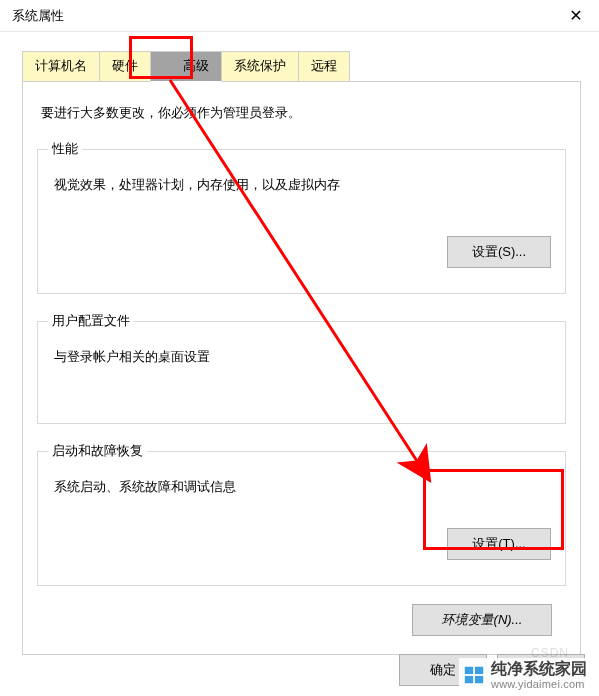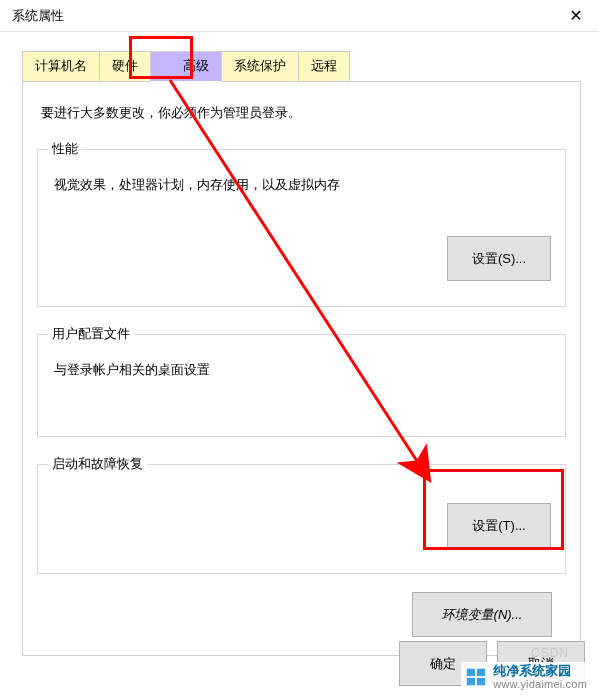--- a/index.html
+++ b/index.html
@@ -40,21 +40,21 @@
       border: 1px solid #d0d0d0;
       border-bottom: none;
       background: #fef9c3;
       margin-right: -1px;
       position: relative;
       top: 1px;
       cursor: pointer;
       font-size: 13px;
     }
     .tab.active {
-      background: #c4b5fd;
+      background: #a3a3a3;
       border-bottom: 1px solid #fff;
       z-index: 2;
       padding-left: 32px;
     }
     .tabpanel {
       border: 1px solid #d0d0d0;
       padding: 16px 14px 18px 14px;
       min-height: 555px;
       position: relative;
     }
@@ -67,21 +67,21 @@
     }
     fieldset.group legend {
       padding: 0 4px;
       font-size: 13px;
       margin-left: -4px;
     }
     .group-desc { margin: 6px 0 14px 2px; }
     .btnrow { display: flex; justify-content: flex-end; }
     button.btn {
       min-width: 104px;
-      height: 45px;
+      height: 32px;
       background: #e1e1e1;
       border: 1px solid #adadad;
       font-size: 13px;
       cursor: pointer;
       font-family: inherit;
       padding: 0 12px;
     }
     .envrow { display: flex; justify-content: flex-end; margin-top: 6px; padding-right: 14px; }
     .envrow .btn { min-width: 140px; font-style: italic; }
     .bottom-buttons {
@@ -119,21 +119,21 @@
       font-size: 12px;
       z-index: 60;
       background: rgba(255,255,255,0.9);
       padding: 2px 4px;
     }
     .watermark-logo .logo-icon {
       width: 22px; height: 22px;
       display:flex;align-items:center;justify-content:center;
     }
     .watermark-logo .logo-text { display:flex; flex-direction:column; line-height:1.1; }
-    .watermark-logo .cn { color:#0369a1; font-weight:bold; font-size:13px;}
+    .watermark-logo .cn { color:#404040; font-weight:bold; font-size:16px;}
     .watermark-logo .en { color:#888; font-size:11px; letter-spacing:0.2px;}
 
     .watermark-faint {
       position: absolute;
       right: 30px;
       bottom: 36px;
       font-size: 12px;
       color: rgba(120,120,120,0.25);
       z-index: 5;
       letter-spacing: 1px;
@@ -169,20 +169,21 @@
     </fieldset>
 
     <fieldset class="group">
       <legend>用户配置文件</legend>
       <div class="group-desc">与登录帐户相关的桌面设置</div>
       <div style="height:18px"></div>
     </fieldset>
 
     <fieldset class="group">
       <legend>启动和故障恢复</legend>
+      <div class="group-desc">系统启动、系统故障和调试信息</div>
       <div style="height:18px"></div>
       <div class="btnrow">
         <button class="btn">设置(T)...</button>
       </div>
     </fieldset>
 
     <div class="envrow">
       <button class="btn">环境变量(N)...</button>
     </div>
   </div>

